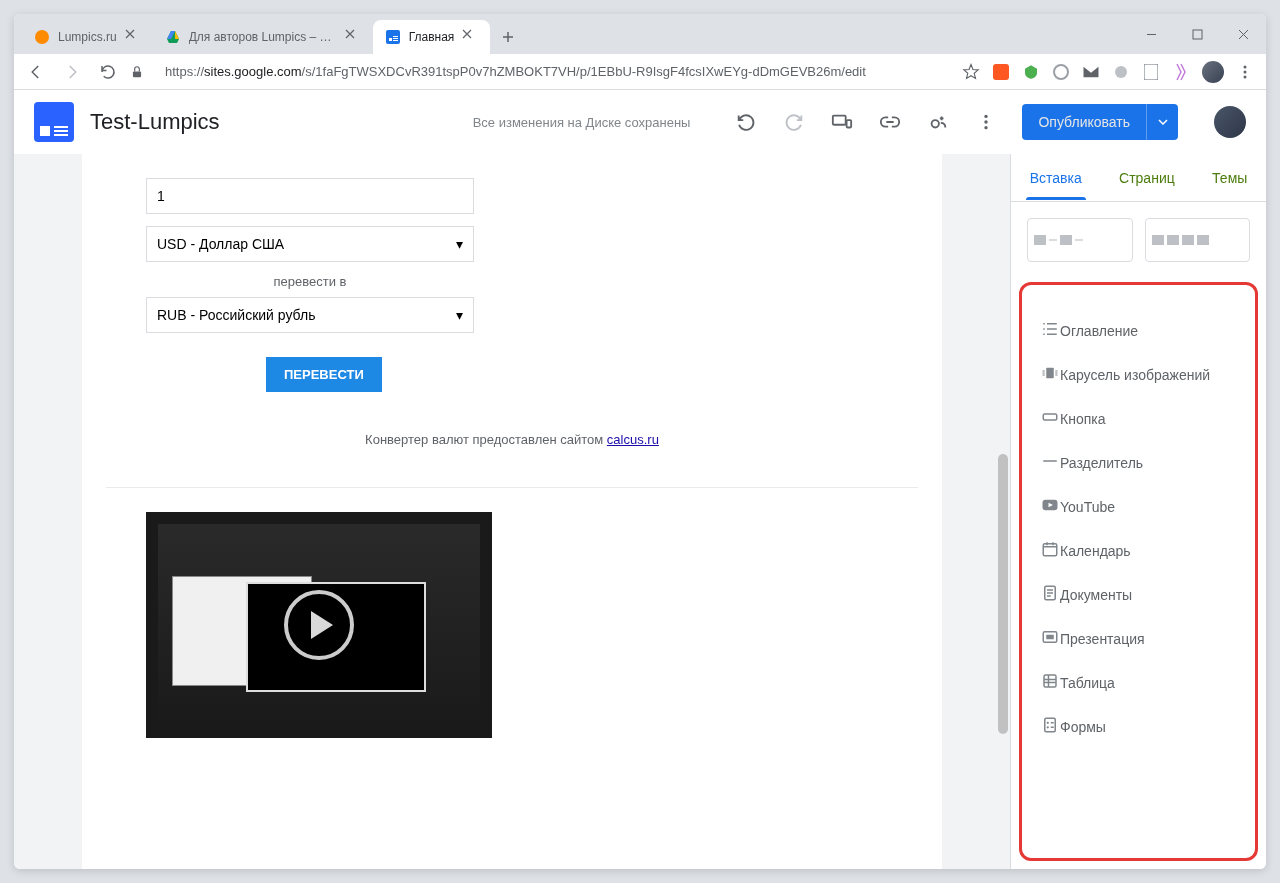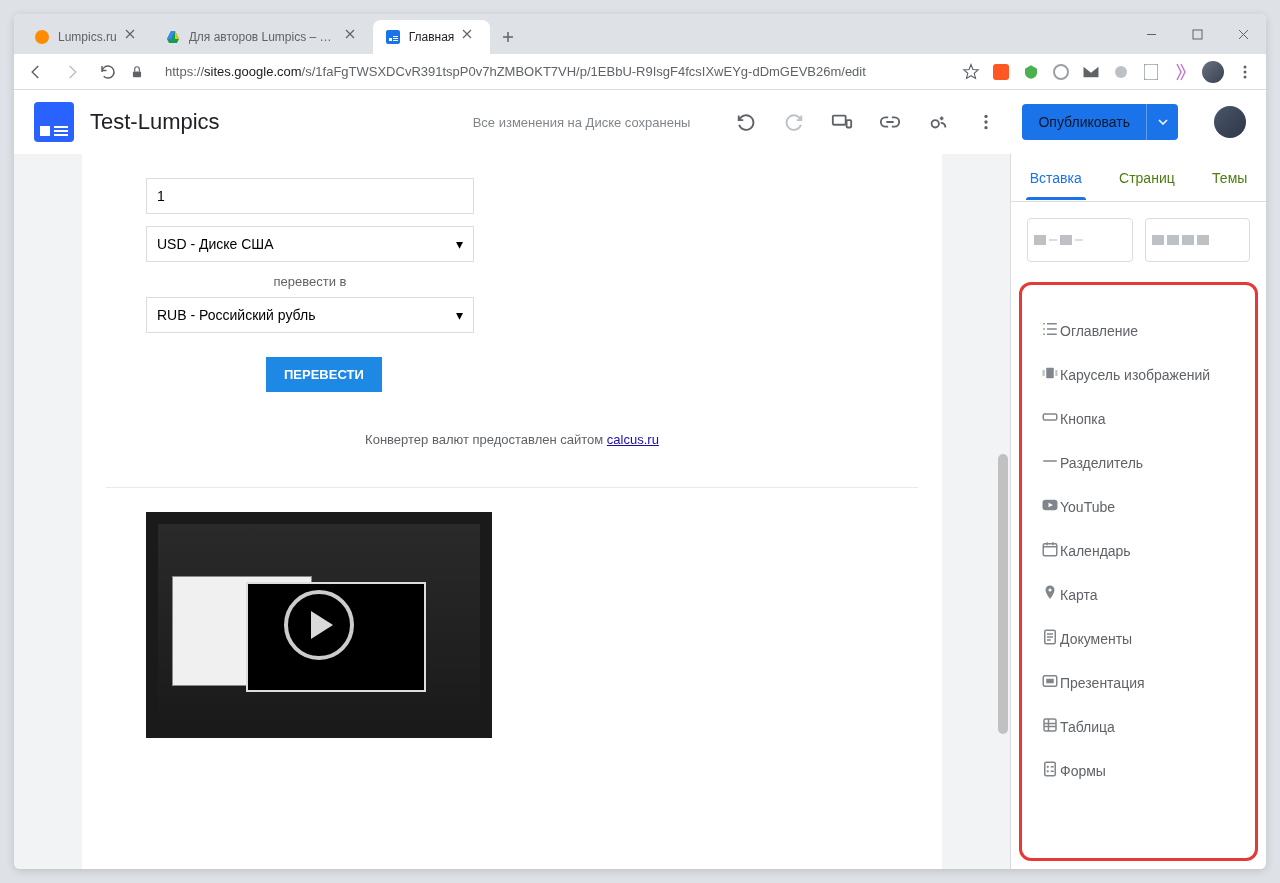--- a/index.html
+++ b/index.html
@@ -28,21 +28,21 @@
 .addr-icon { width: 18px; height: 18px; display: flex; align-items: center; justify-content: center; cursor: pointer; }
 
 .app-header { height: 64px; display: flex; align-items: center; padding: 0 20px; gap: 16px; }
 .app-logo { width: 40px; height: 40px; background: #2962ff; border-radius: 4px; position: relative; }
 .app-logo::before { content: ''; position: absolute; bottom: 6px; left: 6px; width: 10px; height: 10px; background: #fff; }
 .app-logo::after { content: ''; position: absolute; bottom: 6px; left: 20px; width: 14px; height: 2px; background: #fff; box-shadow: 0 -4px 0 #fff, 0 -8px 0 #fff; }
 .site-title { font-size: 22px; color: #202124; font-family: 'Google Sans', Arial, sans-serif; }
 .save-status { font-size: 13px; color: #80868b; margin-left: auto; margin-right: 28px; }
 .header-btns { display: flex; align-items: center; gap: 24px; }
 .header-icon-btn { width: 24px; height: 24px; display: flex; align-items: center; justify-content: center; color: #5f6368; cursor: pointer; }
-.publish-btn { height: 36px; background: #1a73e8; color: #0f172a; border-radius: 4px; display: flex; align-items: center; overflow: hidden; cursor: pointer; }
+.publish-btn { height: 36px; background: #1a73e8; color: #e5e5e5; border-radius: 4px; display: flex; align-items: center; overflow: hidden; cursor: pointer; }
 .publish-main { padding: 0 16px; font-size: 14px; font-weight: 500; }
 .publish-drop { width: 32px; height: 100%; border-left: 1px solid rgba(255,255,255,0.3); display: flex; align-items: center; justify-content: center; }
 .avatar { width: 32px; height: 32px; border-radius: 50%; background: linear-gradient(135deg, #4a5568, #2d3748); margin-left: 12px; cursor: pointer; }
 
 .app-body { flex: 1; display: flex; overflow: hidden; }
 .canvas-area { flex: 1; background: #f1f3f4; padding: 0 40px; overflow-y: auto; position: relative; }
 .canvas-content { background: #fff; margin: 0 auto; max-width: 860px; padding: 24px; min-height: 100%; }
 
 .converter-block { padding: 0 40px 40px 40px; border-bottom: 1px solid #e8eaed; }
 .conv-input { width: 328px; height: 36px; border: 1px solid #dadce0; padding: 0 10px; font-size: 14px; margin-bottom: 12px; display: block; }
@@ -280,21 +280,21 @@
       <div class="avatar"></div>
     </div>
   </div>
 
   <div class="app-body">
     <div class="canvas-area">
       <div class="canvas-content">
         <div class="converter-block">
           <input class="conv-input" value="1" style="">
           <div class="conv-select">
-            <span>USD - Диске США</span>
+            <span>USD - Доллар США</span>
             <span>▾</span>
           </div>
           <div class="conv-label">перевести в</div>
           <div class="conv-select">
             <span>RUB - Российский рубль</span>
             <span>▾</span>
           </div>
           <button class="conv-btn">ПЕРЕВЕСТИ</button>
           <div class="conv-credit">
             <span>Конвертер валют предоставлен сайтом </span><a href="#">calcus.ru</a>
@@ -381,29 +381,20 @@
               <svg width="18" height="18" viewBox="0 0 24 24">
                 <rect x="3" y="5" width="18" height="16" rx="2" fill="none" stroke="currentColor" stroke-width="2"></rect>
                 <path d="M3 9h18M8 3v4M16 3v4" stroke="currentColor" stroke-width="2"></path>
               </svg>
             </span>
             <span>Календарь</span>
           </div>
           <div class="insert-item">
             <span class="insert-icon">
               <svg width="18" height="18" viewBox="0 0 24 24">
-                <path d="M12 2a6 6 0 0 1 6 6c0 4-6 12-6 12S6 12 6 8a6 6 0 0 1 6-6z" fill="currentColor"></path>
-                <circle cx="12" cy="8" r="2" fill="#fff"></circle>
-              </svg>
-            </span>
-            <span>Карта</span>
-          </div>
-          <div class="insert-item">
-            <span class="insert-icon">
-              <svg width="18" height="18" viewBox="0 0 24 24">
                 <rect x="5" y="3" width="14" height="18" rx="2" fill="none" stroke="currentColor" stroke-width="2"></rect>
                 <path d="M8 8h8M8 12h8M8 16h5" stroke="currentColor" stroke-width="2"></path>
               </svg>
             </span>
             <span>Документы</span>
           </div>
           <div class="insert-item">
             <span class="insert-icon">
               <svg width="18" height="18" viewBox="0 0 24 24">
                 <rect x="3" y="5" width="18" height="14" rx="2" fill="none" stroke="currentColor" stroke-width="2"></rect>

